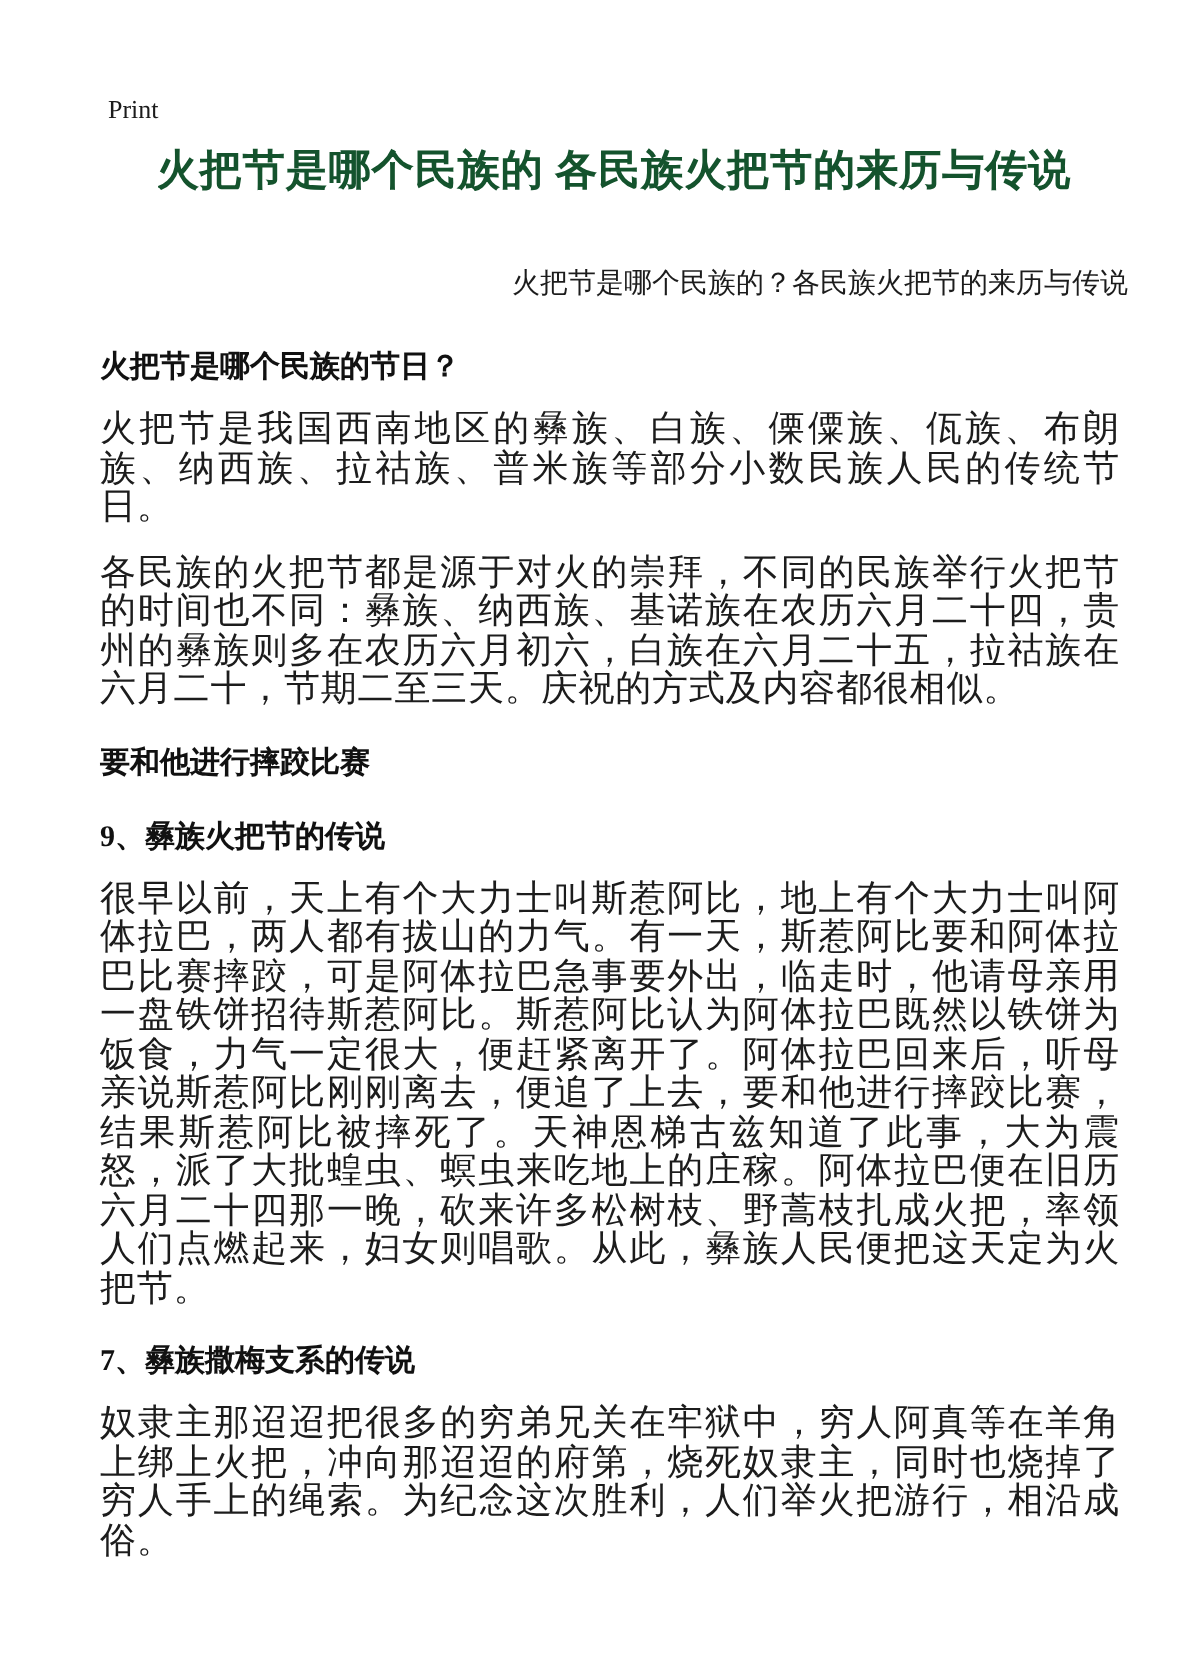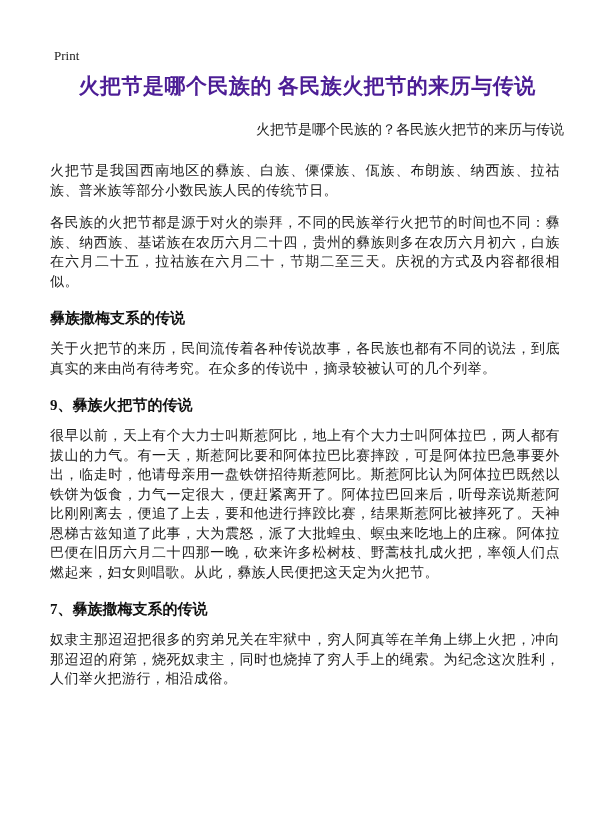--- a/index.html
+++ b/index.html
@@ -27,40 +27,40 @@
     text-decoration: none;
     display: inline-block;
     margin: 0 0 8px 4px;
     cursor: pointer;
   }
   h1.doc-title {
     font-size: 21px;
     line-height: 28px;
     font-weight: bold;
     text-align: center;
-    margin: 0 0 20px 0;
-    color: #4c1d95;
+    margin: 0 0 34px 0;
+    color: #14532d;
     letter-spacing: 0.5px;
   }
   .doc-subtitle {
     font-size: 14px;
     line-height: 19px;
     margin: 0 0 22px 0;
     font-weight: normal;
     text-align: right;
   }
   h2.sec-heading {
     font-size: 15px;
     line-height: 20px;
     font-weight: bold;
     margin: 17px 0 11px 0;
     color: #111111;
   }
   p.sec-para {
-    font-size: 14px;
+    font-size: 18px;
     line-height: 19.5px;
     margin: 0 4px 13px 0;
     text-align: justify;
     letter-spacing: 0.4px;
   }
   p.sec-para:last-child {
     margin-bottom: 0;
   }
 </style>
 </head>
@@ -68,27 +68,27 @@
 
 <div class="page">
 
   <a class="print-link">Print</a>
 
   <h1 class="doc-title">火把节是哪个民族的 各民族火把节的来历与传说</h1>
 
   <div class="doc-subtitle">火把节是哪个民族的？各民族火把节的来历与传说</div>
 
   <div>
+    <h2 class="sec-heading">火把节是哪个民族的节日？</h2>
     <p class="sec-para">火把节是我国西南地区的彝族、白族、傈僳族、佤族、布朗族、纳西族、拉祜族、普米族等部分小数民族人民的传统节日。</p>
     <p class="sec-para">各民族的火把节都是源于对火的崇拜，不同的民族举行火把节的时间也不同：彝族、纳西族、基诺族在农历六月二十四，贵州的彝族则多在农历六月初六，白族在六月二十五，拉祜族在六月二十，节期二至三天。庆祝的方式及内容都很相似。</p>
   </div>
 
   <div>
-    <h2 class="sec-heading">彝族撒梅支系的传说</h2>
-    <p class="sec-para">关于火把节的来历，民间流传着各种传说故事，各民族也都有不同的说法，到底真实的来由尚有待考究。在众多的传说中，摘录较被认可的几个列举。</p>
+    <h2 class="sec-heading">要和他进行摔跤比赛</h2>
   </div>
 
   <div>
     <h2 class="sec-heading">9、彝族火把节的传说</h2>
     <p class="sec-para">很早以前，天上有个大力士叫斯惹阿比，地上有个大力士叫阿体拉巴，两人都有拔山的力气。有一天，斯惹阿比要和阿体拉巴比赛摔跤，可是阿体拉巴急事要外出，临走时，他请母亲用一盘铁饼招待斯惹阿比。斯惹阿比认为阿体拉巴既然以铁饼为饭食，力气一定很大，便赶紧离开了。阿体拉巴回来后，听母亲说斯惹阿比刚刚离去，便追了上去，要和他进行摔跤比赛，结果斯惹阿比被摔死了。天神恩梯古兹知道了此事，大为震怒，派了大批蝗虫、螟虫来吃地上的庄稼。阿体拉巴便在旧历六月二十四那一晚，砍来许多松树枝、野蒿枝扎成火把，率领人们点燃起来，妇女则唱歌。从此，彝族人民便把这天定为火把节。</p>
   </div>
 
   <div>
     <h2 class="sec-heading">7、彝族撒梅支系的传说</h2>
   </div>

